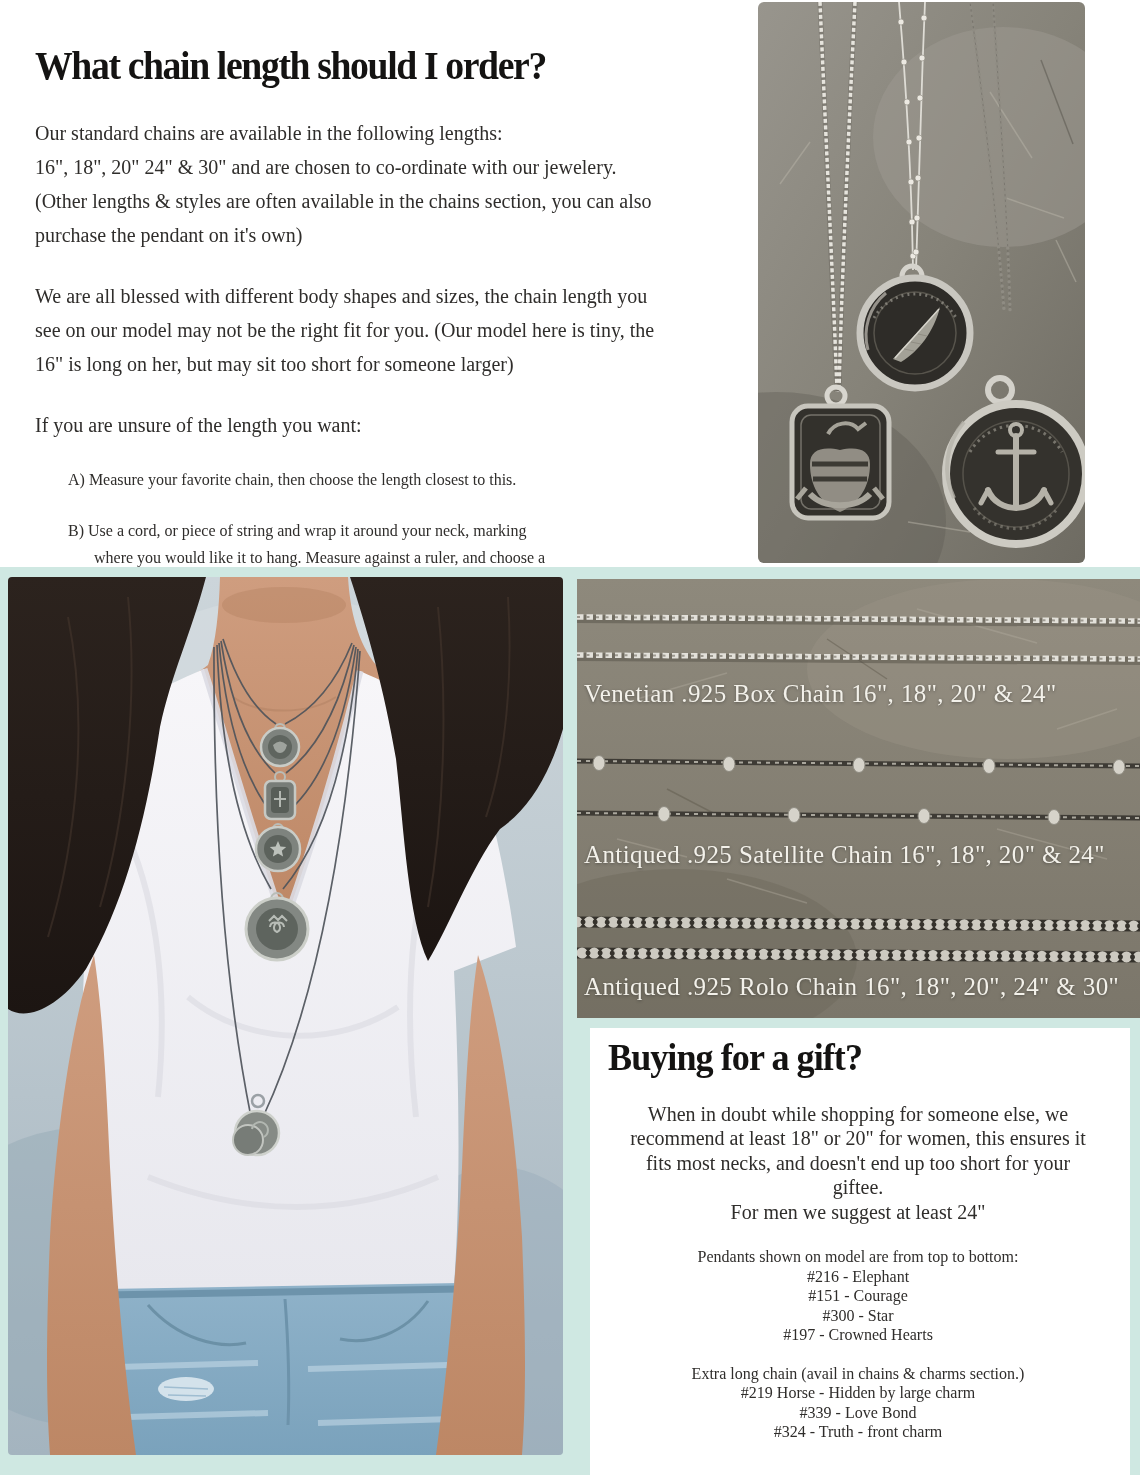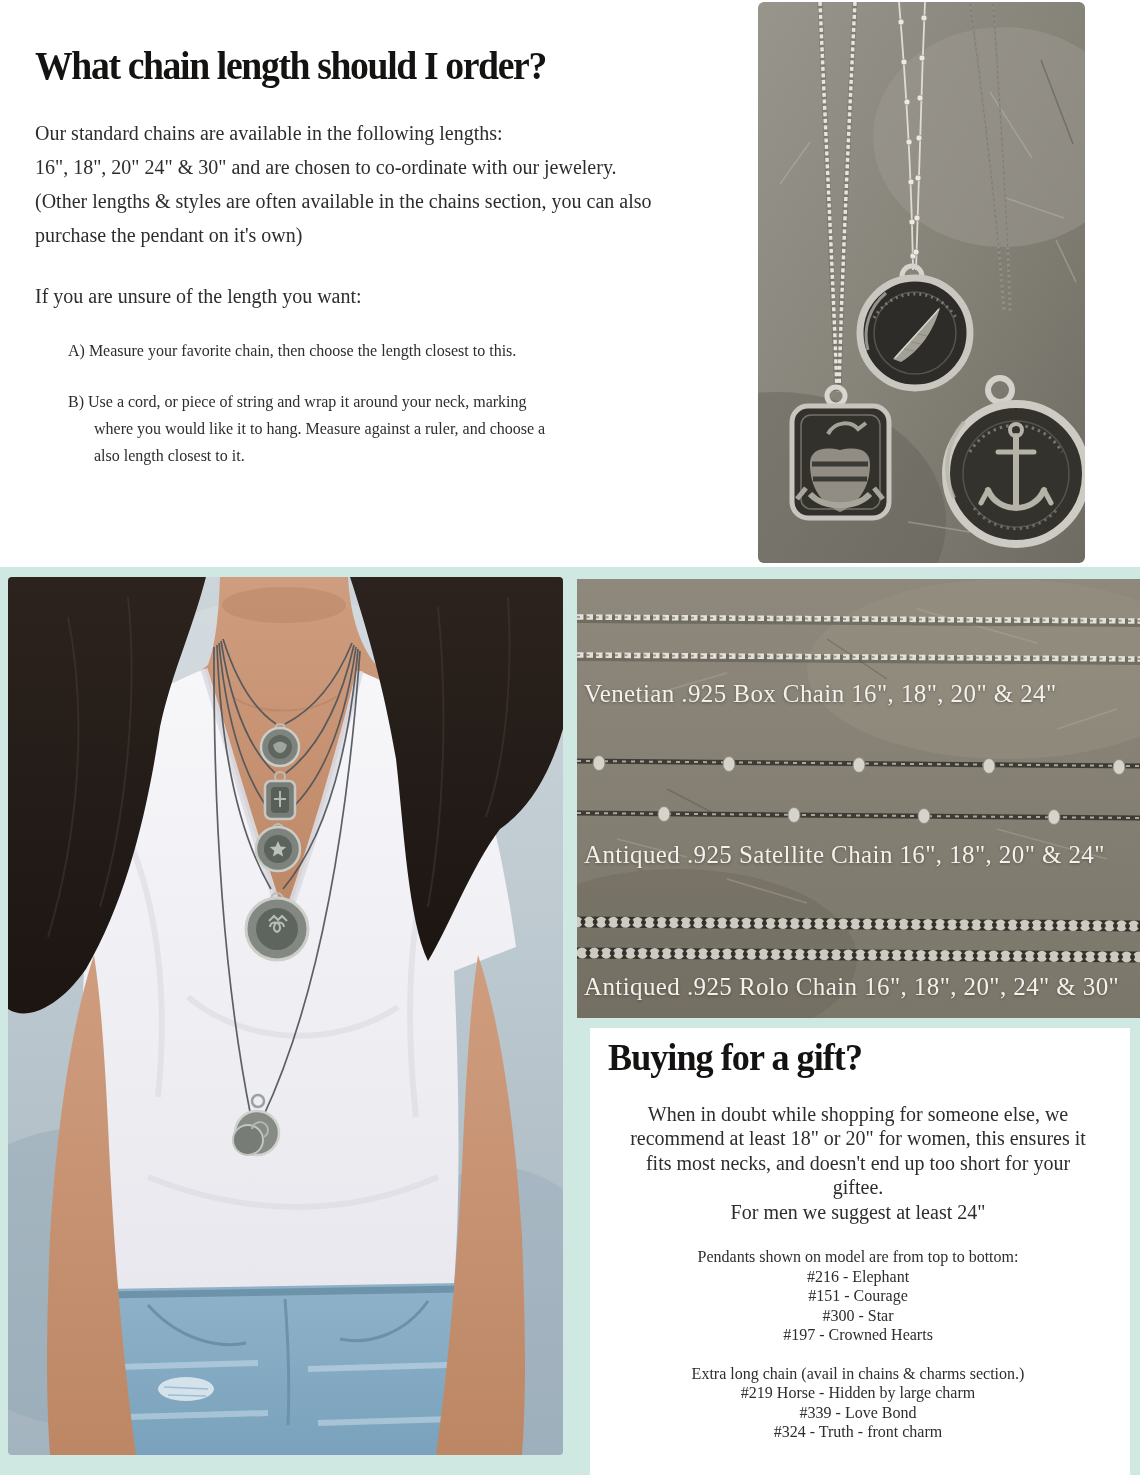--- a/index.html
+++ b/index.html
@@ -38,20 +38,23 @@
 <div class="page">
 
   <div class="top-section">
 
     <div class="text-col">
       <h1 class="page-title">What chain length should I order?</h1>
       <p class="body-text">Our standard chains are available in the following lengths:
 16", 18", 20" 24" &amp; 30"  and are chosen to co-ordinate with our jewelery.
 (Other lengths &amp; styles are often available in the chains section, you can also
 purchase the pendant on it's own)</p>
+      <p class="body-text">We are all blessed with different body shapes and sizes, the chain length you
+see on our model may not be the right fit for you. (Our model here is tiny, the
+16" is long on her, but may sit too short for someone larger)</p>
       <p class="body-text">If you are unsure of the length you want:</p>
       <div class="list-item">A) Measure your favorite chain, then choose the length closest to this.</div>
       <div class="list-item hanging">B) Use a cord, or piece of string and wrap it around your neck, marking
 where you would like it to hang. Measure against a ruler, and choose a
 also length closest to it.</div>
     </div>
 
     <div class="photo-top">
       <svg width="327" height="561" viewBox="0 0 327 561">
         <defs>

